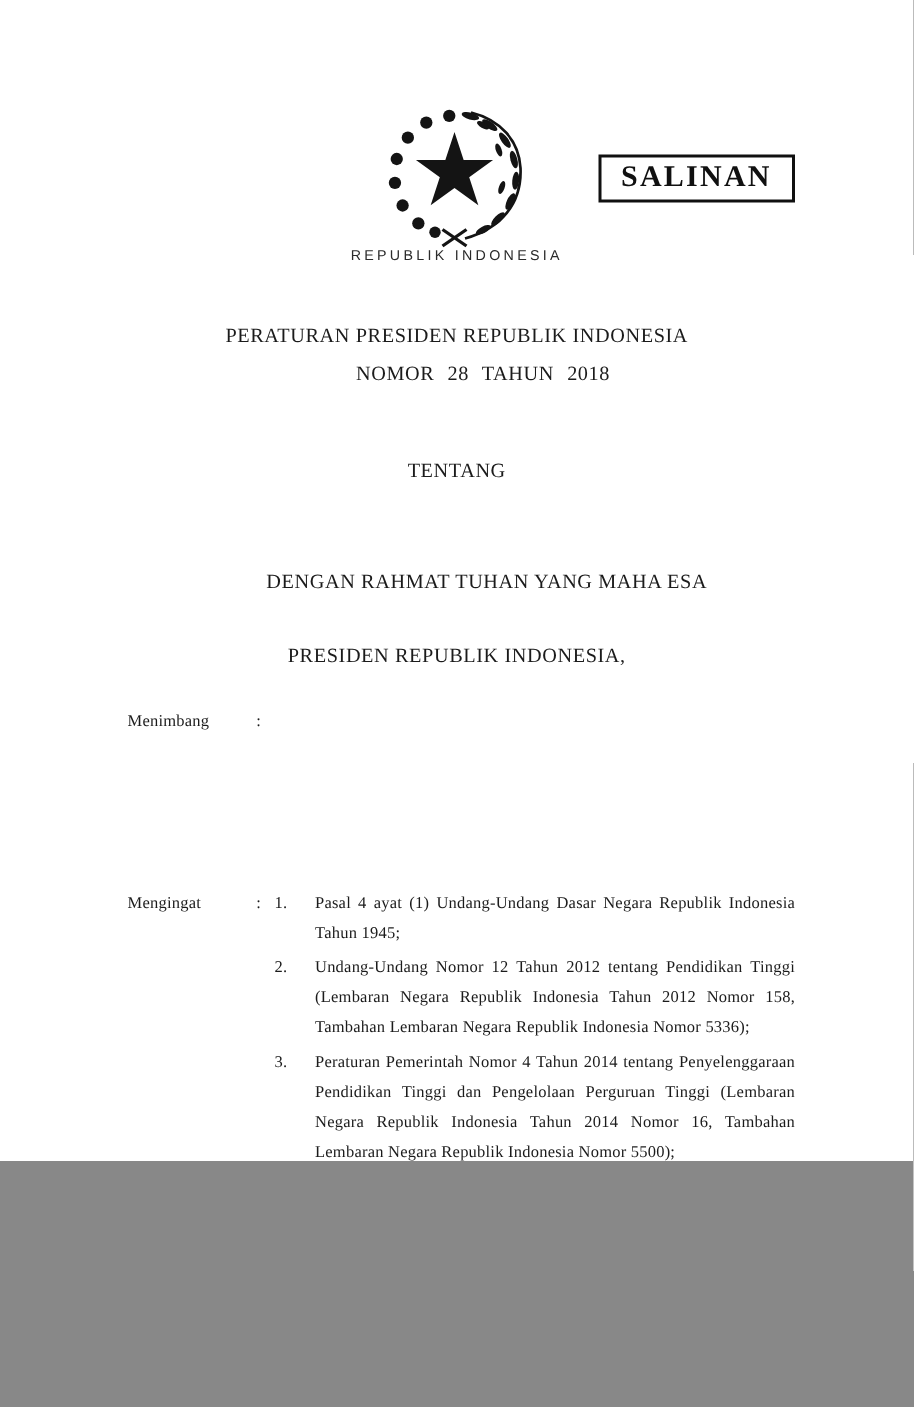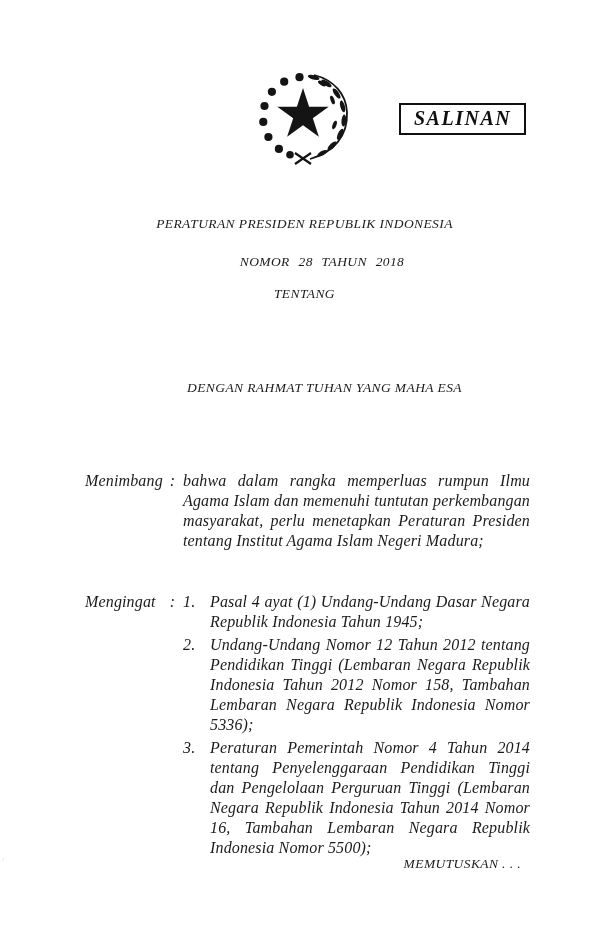--- a/index.html
+++ b/index.html
@@ -1,24 +1,23 @@
 <!DOCTYPE html>
 <html><head>
 <meta charset="utf-8">
 <style>
   html,body{margin:0;padding:0;background:#888;}
   .page{
     position:relative;
-    width:609px;height:938px;
+    width:609px;height:774px;
     margin:0 auto;
     background:#ffffff;
     font-family:"Liberation Serif","DejaVu Serif",serif;
     color:#1b1b1b;
     overflow:hidden;
-    font-style:italic;
   }
   .emblem{position:absolute;left:252px;top:70px;width:106px;height:98px;}
   .salinan{
     position:absolute;left:399px;top:103px;
     border:2.5px solid #101010;
     padding:2px 13px 3px 13px;
     font-weight:bold;font-size:20px;letter-spacing:1.5px;
     color:#101010;
     font-family:"Liberation Serif","DejaVu Serif",serif;
   }
@@ -28,29 +27,29 @@
     font-family:"Liberation Sans","DejaVu Sans",sans-serif;
     font-size:9.5px;letter-spacing:2.2px;line-height:12.5px;
     color:#2b2b2b;
   }
   .cline{
     position:absolute;left:0;right:0;
     text-align:center;
     font-size:13.5px;letter-spacing:0.4px;
   }
   .t1{top:216px;}
-  .t2{top:254px;word-spacing:5px;padding-left:35px;}
-  .t3{top:286px;}
+  .t2{top:241px;word-spacing:5px;padding-left:35px;}
+  .t3{top:306px;}
   .t4{top:327px;}
   .t5{top:380px;margin-left:40px;}
   .t6{top:429px;}
   .clause{
     position:absolute;left:85px;width:445px;
     display:flex;align-items:flex-start;
-    font-size:16px;line-height:20px;letter-spacing:0.15px;
+    font-size:11px;line-height:20px;letter-spacing:0.15px;
   }
   .menimbang{top:471px;}
   .mengingat{top:592px;}
   .clabel{width:77px;flex:none;}
   .ccolon{width:21px;flex:none;text-align:center;}
   .cbody{flex:1;text-align:justify;}
   .item{display:flex;align-items:flex-start;margin-bottom:3px;}
   .num{width:27px;flex:none;}
   .itxt{flex:1;text-align:justify;}
   .catchword{
@@ -110,31 +109,32 @@
         <path d="M43,94 L59,83 M43,83 L59,94" fill="none" stroke="#141414" stroke-width="2.2"></path>
       </g>
     </svg>
   </div>
 
   <div class="salinan">
     <span>SALINAN</span>
   </div>
 
   <div class="letterhead">
+    <div>REPUBLIK INDONESIA</div>
   </div>
 
   <div class="cline t1">PERATURAN PRESIDEN REPUBLIK INDONESIA</div>
   <div class="cline t2">NOMOR 28 TAHUN 2018</div>
   <div class="cline t3">TENTANG</div>
   <div class="cline t5">DENGAN RAHMAT TUHAN YANG MAHA ESA</div>
+  <div class="cline t6">PRESIDEN REPUBLIK INDONESIA,</div>
 
   <div class="clause menimbang">
     <span class="clabel">Menimbang</span>
     <span class="ccolon">:</span>
-    <span class="cbody">bahwa dalam rangka memperluas rumpun Ilmu Agama Islam dan memenuhi tuntutan perkembangan masyarakat, perlu menetapkan Peraturan Presiden tentang Institut Agama Islam Negeri Madura;</span>
   </div>
 
   <div class="clause mengingat">
     <span class="clabel">Mengingat</span>
     <span class="ccolon">:</span>
     <div class="cbody">
       <div class="item">
         <span class="num">1.</span>
         <span class="itxt">Pasal 4 ayat (1) Undang-Undang Dasar Negara Republik Indonesia Tahun 1945;</span>
       </div>

